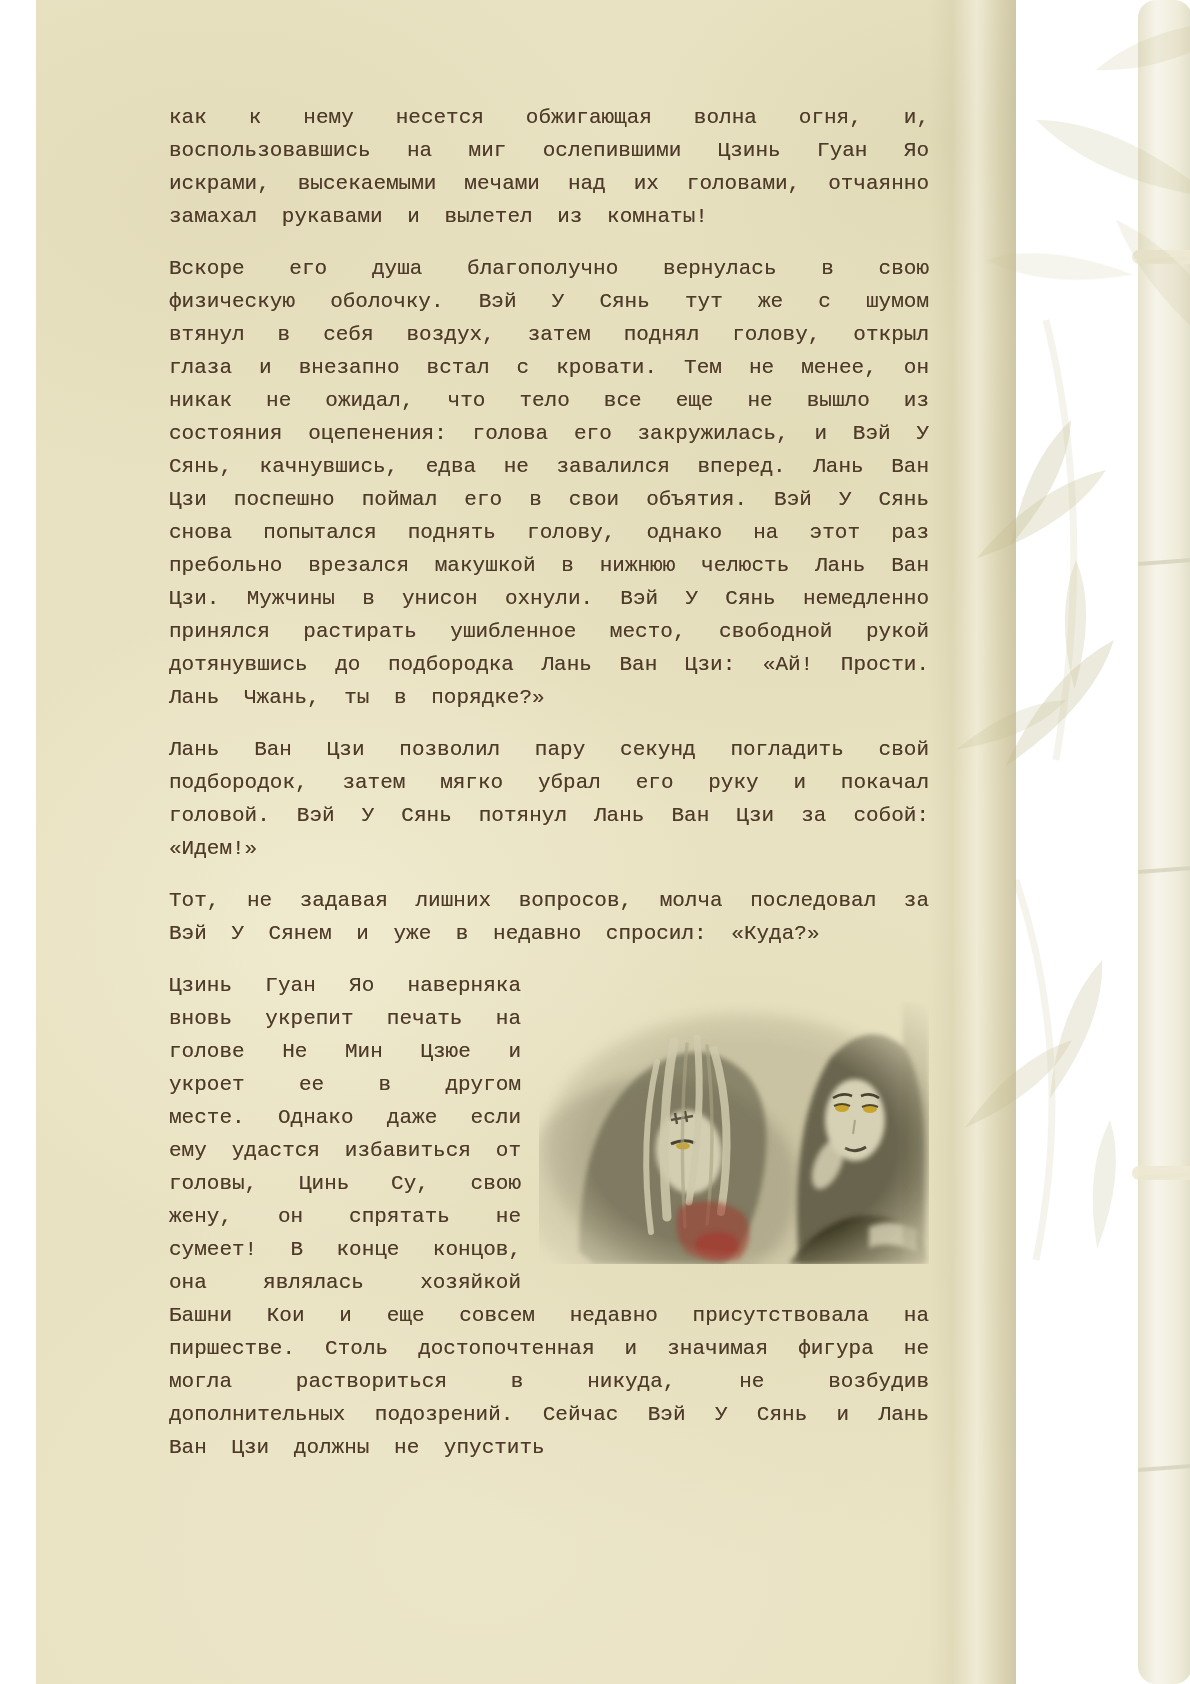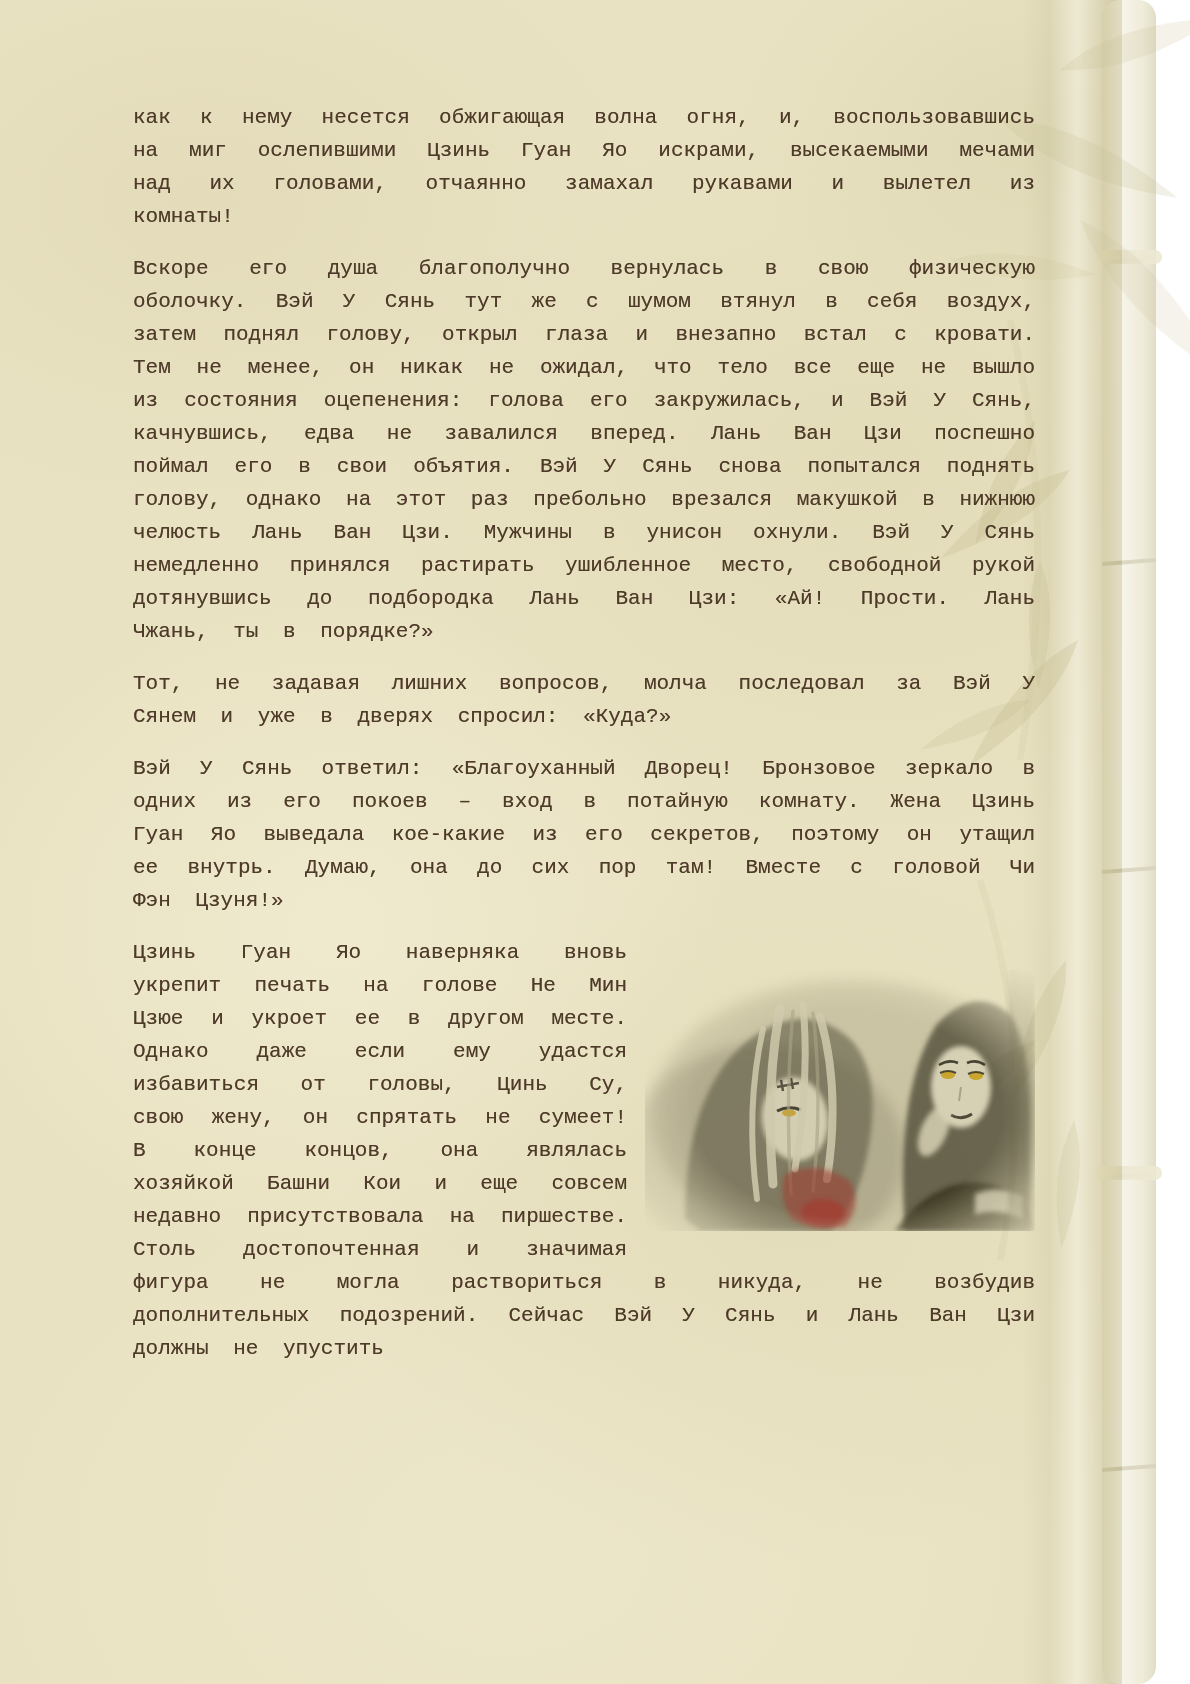--- a/index.html
+++ b/index.html
@@ -8,38 +8,39 @@
   }
   body {
     width: 1190px;
     height: 1684px;
     overflow: hidden;
     font-family: "Liberation Mono", "DejaVu Sans Mono", monospace;
   }
 
   .page {
     position: relative;
-    width: 1122px;
+    width: 980px;
     height: 1684px;
     background-color: #e9e2c2;
     background-image:
       
       linear-gradient(90deg,
         rgba(0,0,0,0) 0%, rgba(0,0,0,0) 91%,
         rgba(150,143,105,0.10) 93.5%,
         rgba(244,242,228,0.55) 96%,
         rgba(160,152,115,0.18) 98.5%,
         rgba(120,112,80,0.22) 100%),
       
       radial-gradient(620px 420px at 18% 12%, rgba(216,207,170,0.35), rgba(216,207,170,0) 70%),
       radial-gradient(700px 520px at 78% 28%, rgba(213,205,163,0.30), rgba(213,205,163,0) 70%),
       radial-gradient(560px 480px at 30% 55%, rgba(246,242,220,0.50), rgba(246,242,220,0) 70%),
       radial-gradient(640px 500px at 70% 72%, rgba(214,206,166,0.28), rgba(214,206,166,0) 70%),
       radial-gradient(760px 560px at 45% 92%, rgba(240,235,210,0.45), rgba(240,235,210,0) 72%),
       radial-gradient(420px 300px at 92% 8%, rgba(206,199,158,0.30), rgba(206,199,158,0) 70%);
+    margin-left: 36px;
   }
 
   .watermark {
     position: absolute;
     inset: 0;
     pointer-events: none;
   }
 
   .text-column {
     position: relative;
@@ -117,22 +118,22 @@
       <g stroke="#c9c298" stroke-width="7" fill="none" opacity="0.18">
         <path d="M 1010 320 Q 1060 520 1020 760"></path>
         <path d="M 980 880 Q 1040 1060 1000 1260"></path>
       </g>
     </svg>
   </div>
 
   <div class="text-column">
     <p class="para">как к нему несется обжигающая волна огня, и, воспользовавшись на миг ослепившими Цзинь Гуан Яо искрами, высекаемыми мечами над их головами, отчаянно замахал рукавами и вылетел из комнаты!</p>
     <p class="para">Вскоре его душа благополучно вернулась в свою физическую оболочку. Вэй У Сянь тут же с шумом втянул в себя воздух, затем поднял голову, открыл глаза и внезапно встал с кровати. Тем не менее, он никак не ожидал, что тело все еще не вышло из состояния оцепенения: голова его закружилась, и Вэй У Сянь, качнувшись, едва не завалился вперед. Лань Ван Цзи поспешно поймал его в свои объятия. Вэй У Сянь снова попытался поднять голову, однако на этот раз пребольно врезался макушкой в нижнюю челюсть Лань Ван Цзи. Мужчины в унисон охнули. Вэй У Сянь немедленно принялся растирать ушибленное место, свободной рукой дотянувшись до подбородка Лань Ван Цзи: «Ай! Прости. Лань Чжань, ты в порядке?»</p>
-    <p class="para">Тот, не задавая лишних вопросов, молча последовал за Вэй У Сянем и уже в дверях спросил: «Куда?»</p>
-    <p class="para">Вэй У Сянь ответил: «Благоуханный Дворец! Бронзовое зеркало в одних из его покоев – вход в потайную комнату. Жена Цзинь Гуан Яо выведала кое-какие из его секретов, поэтому он утащил ее внутрь. Думаю, она до сих пор там! Вместе с головой Чи Фэн Цзуня!»</p>
+    <p class="para">Лань Ван Цзи позволил пару секунд погладить свой подбородок, затем мягко убрал его руку и покачал головой. Вэй У Сянь потянул Лань Ван Цзи за собой: «Идем!»</p>
+    <p class="para">Тот, не задавая лишних вопросов, молча последовал за Вэй У Сянем и уже в недавно спросил: «Куда?»</p>
 
     <p class="para">
       <span class="illus">
         <svg width="390" height="262" viewBox="0 0 390 262" xmlns="http://www.w3.org/2000/svg" aria-hidden="true">
           <defs>
             <radialGradient id="fadeg" cx="0.52" cy="0.55" r="0.72">
               <stop offset="0" stop-color="#fff"></stop>
               <stop offset="0.55" stop-color="#fff"></stop>
               <stop offset="1" stop-color="#000"></stop>
             </radialGradient>

